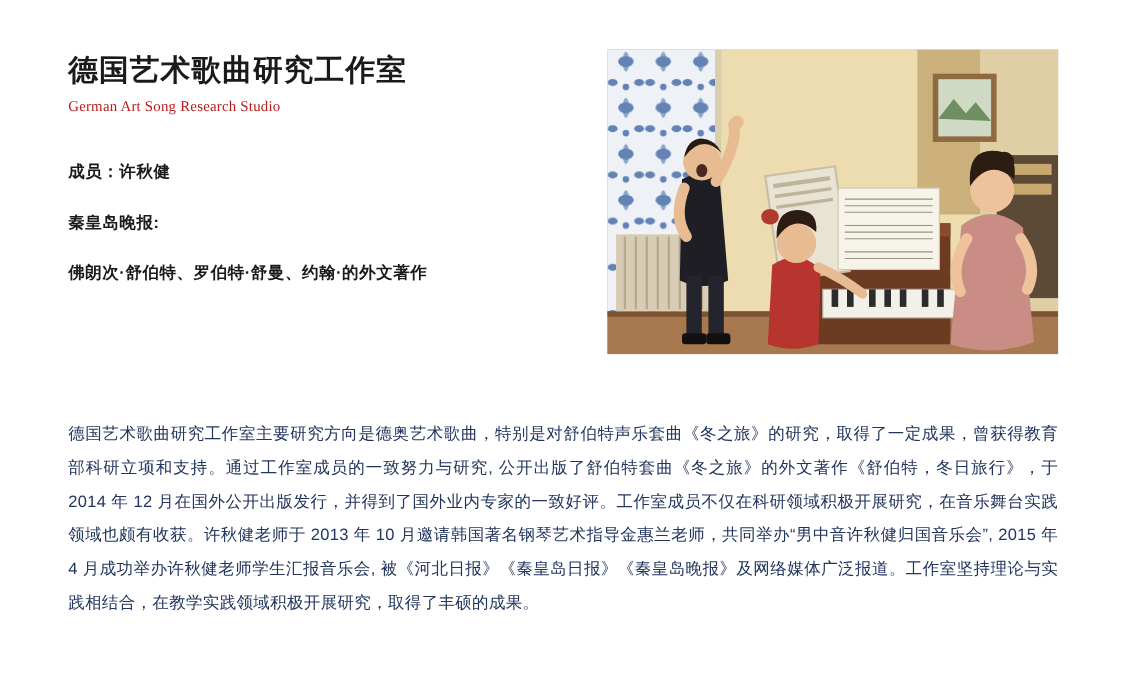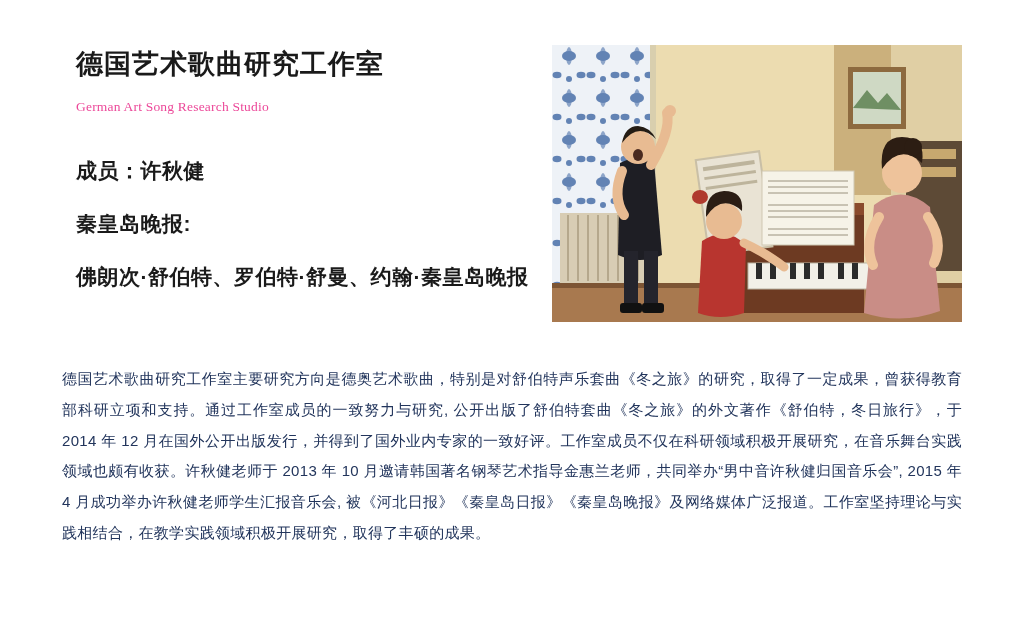--- a/index.html
+++ b/index.html
@@ -17,45 +17,45 @@
 
   .page {
     position: relative;
     width: 1024px;
     height: 633px;
   }
 
   
   .header {
     position: absolute;
-    left: 76px;
+    left: 62px;
     top: 48px;
     width: 460px;
   }
   .title-cn {
     font-size: 27px;
     font-weight: bold;
     color: #1a1a1a;
     letter-spacing: 1px;
     line-height: 1.25;
     margin: 0;
   }
   .title-en {
     font-size: 13.5px;
-    color: #ec4899;
-    margin-top: 17px;
+    color: #b91c1c;
+    margin-top: 7px;
     letter-spacing: 0.2px;
     font-family: "Liberation Serif", serif;
   }
 
   .meta {
     margin-top: 43px;
   }
   .meta-line {
-    font-size: 21px;
+    font-size: 15px;
     color: #1a1a1a;
     font-weight: bold;
     line-height: 1.2;
     margin-bottom: 19px;
     letter-spacing: 0.5px;
     margin-top: 28px;
   }
   .meta-line:last-child {
     margin-bottom: 0;
   }
@@ -71,21 +71,21 @@
     background: #cbb49a;
   }
   .photo svg {
     display: block;
   }
 
   
   .body-text {
     position: absolute;
     left: 62px;
-    top: 364px;
+    top: 380px;
     width: 900px;
     font-size: 15px;
     line-height: 2.05;
     color: #22355c;
     text-align: justify;
     text-justify: inter-ideograph;
     letter-spacing: 0.3px;
   }
 </style>
 </head>
@@ -93,21 +93,21 @@
 
 <div class="page">
 
   <div class="header">
     <h1 class="title-cn">德国艺术歌曲研究工作室</h1>
     <div class="title-en">German Art Song Research Studio</div>
 
     <div class="meta">
       <div class="meta-line">成员：许秋健</div>
       <div class="meta-line">秦皇岛晚报:</div>
-      <div class="meta-line">佛朗次·舒伯特、罗伯特·舒曼、约翰·秦皇岛晚报</div>
+      <div class="meta-line">佛朗次·舒伯特、罗伯特·舒曼、约翰·的外文著作</div>
     </div>
   </div>
 
   <div class="photo">
     <svg width="410" height="277" viewBox="0 0 410 277" xmlns="http://www.w3.org/2000/svg">
       <defs>
         <pattern id="damask" width="34" height="42" patternUnits="userSpaceOnUse">
           <rect width="34" height="42" fill="#eef2f7"></rect>
           <g fill="#4a6fa8" opacity="0.85">
             <ellipse cx="17" cy="11" rx="7" ry="5"></ellipse>

